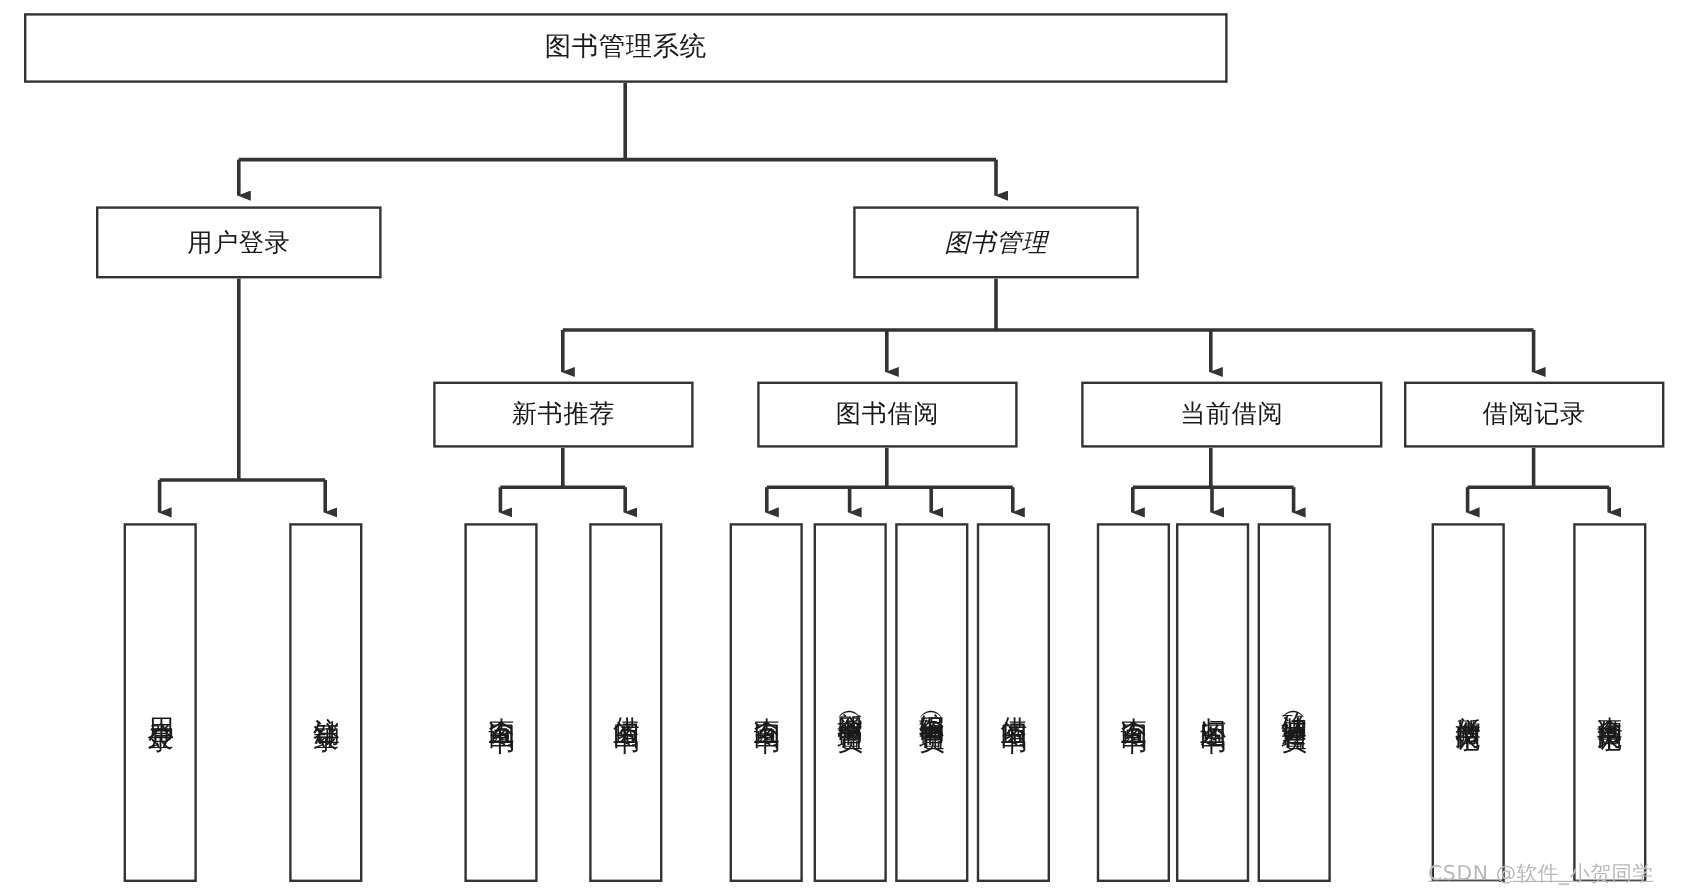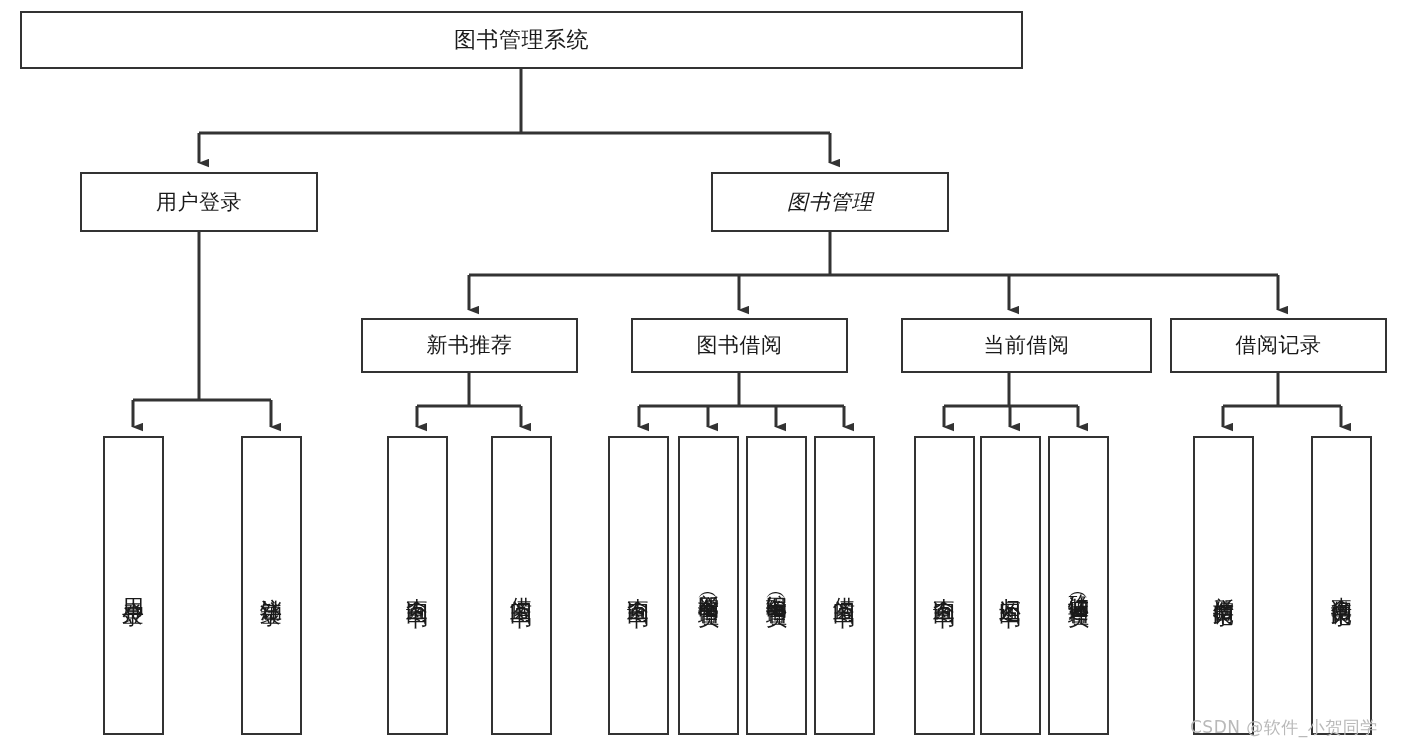--- a/index.html
+++ b/index.html
@@ -63,20 +63,21 @@
   .node.vert.narrow .label {
     font-size: 21px;
     letter-spacing: 2px;
   }
   .watermark {
     position: absolute;
     font-size: 17px;
     color: #b9b9b9;
     white-space: nowrap;
     letter-spacing: 0.5px;
+    text-decoration: underline;
   }
 </style>
 </head>
 <body>
 
 <div id="canvas">
 
   <svg id="wires" viewBox="0 0 1405 747" xmlns="http://www.w3.org/2000/svg">
     <defs>
       <marker id="arrow" markerWidth="10" markerHeight="12" refX="4.2" refY="10" orient="auto" markerUnits="userSpaceOnUse">

